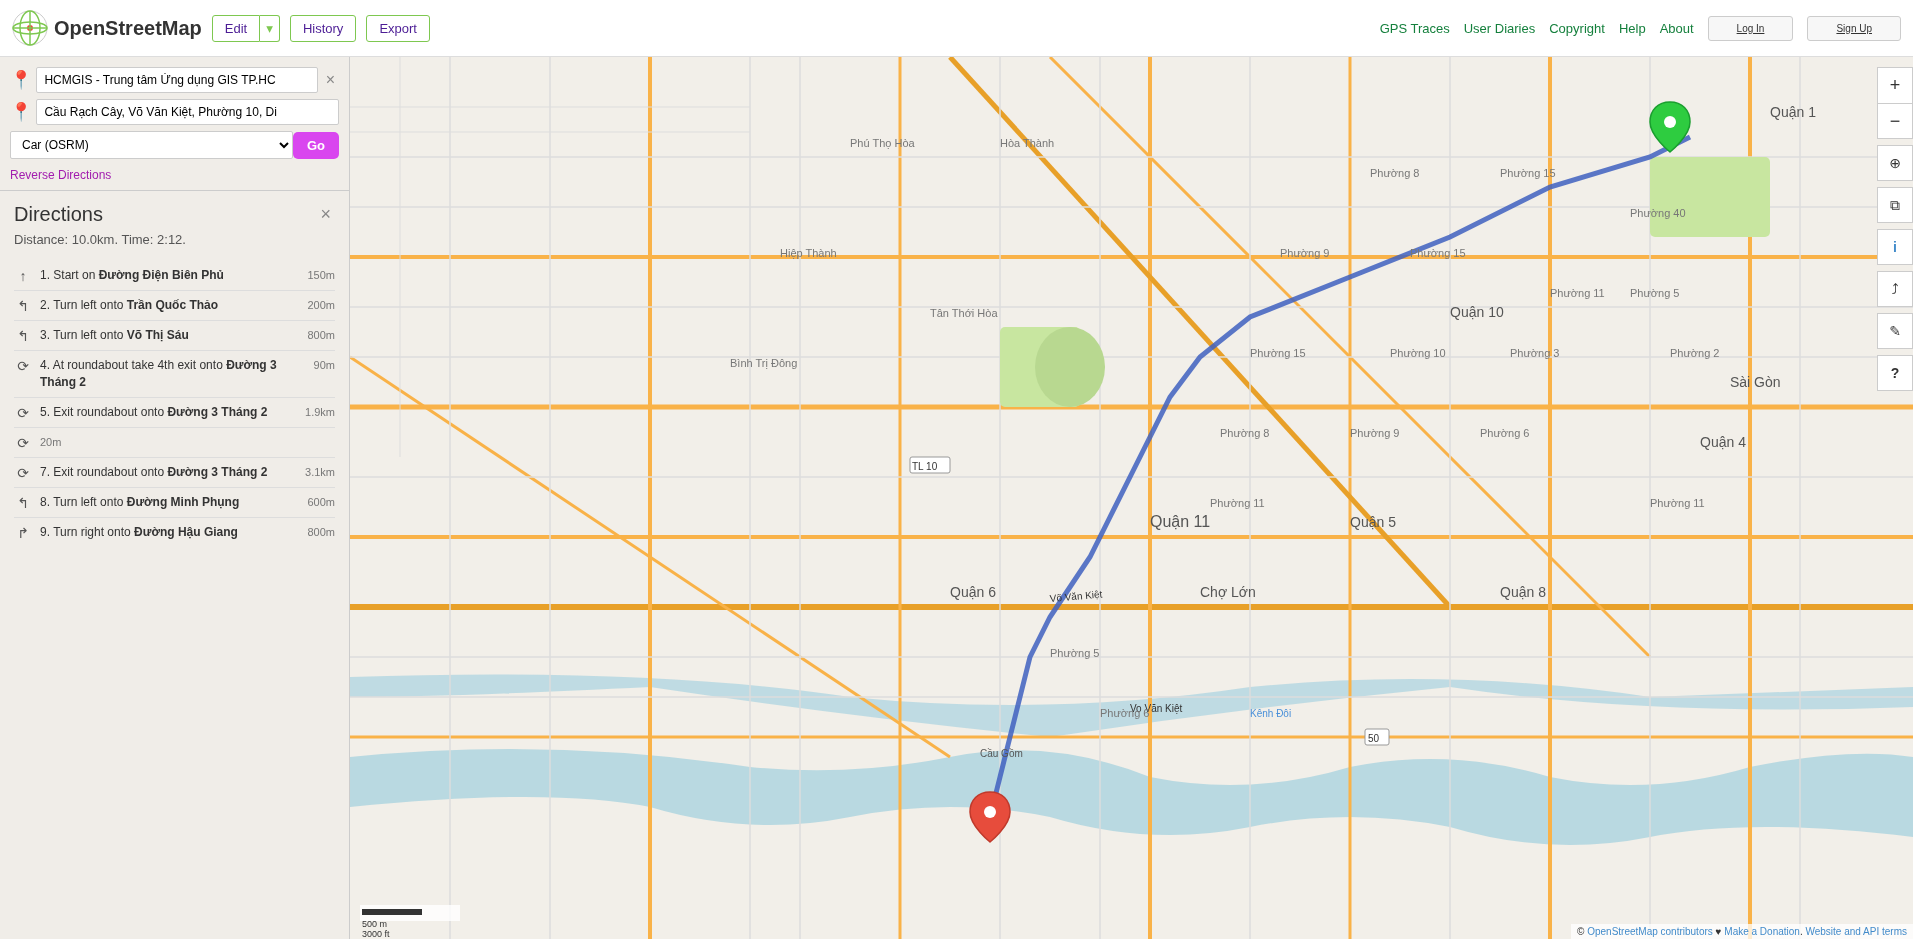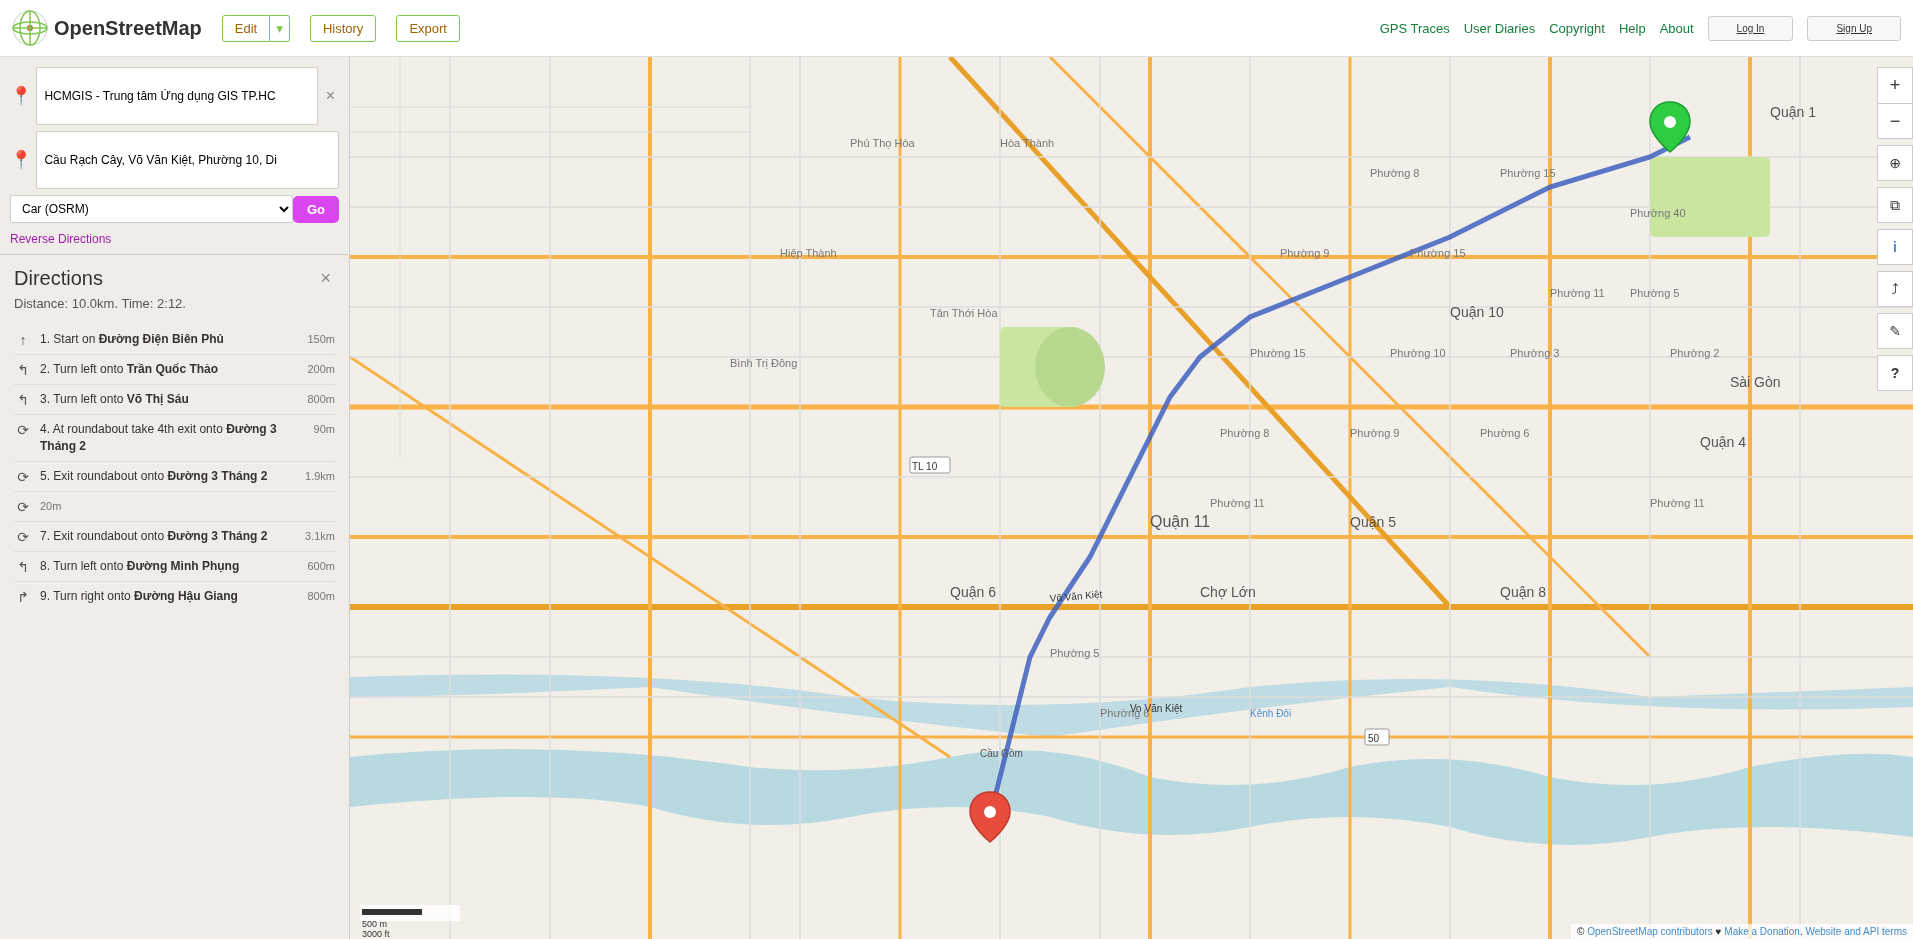--- a/index.html
+++ b/index.html
@@ -8,27 +8,27 @@
     
     #header {
       display: flex;
       align-items: center;
       justify-content: space-between;
       height: 57px;
       border-bottom: 1px solid #ddd;
       padding: 0 12px;
       background: #fff;
     }
-    #header-left { display: flex; align-items: center; gap: 20px; }
+    #header-left { display: flex; align-items: center; gap: 10px; }
     #logo { display: flex; align-items: center; gap: 6px; font-size: 20px; font-weight: bold; color: #333; text-decoration: none; }
     #logo-icon { width: 36px; height: 36px; }
     .header-btn {
       border: 1px solid #7ec850;
       background: #fff;
-      color: #a16207;
+      color: #4c1d95;
       padding: 5px 12px;
       border-radius: 3px;
       cursor: pointer;
       font-size: 13px;
     }
     .header-btn-dropdown {
       border: 1px solid #7ec850;
       background: #fff;
       color: #7ec850;
       padding: 5px 6px;
@@ -74,21 +74,21 @@
       display: flex;
       align-items: center;
       margin-bottom: 6px;
       gap: 4px;
     }
     .location-icon-green { color: #2ecc40; font-size: 18px; flex-shrink: 0; }
     .location-icon-red { color: #e74c3c; font-size: 18px; flex-shrink: 0; }
     .dir-input {
       flex: 1;
       border: 1px solid #ccc;
-      padding: 21px 7px;
+      padding: 5px 7px;
       font-size: 12px;
       border-radius: 2px;
       background: #fff;
     }
     .close-btn {
       background: none;
       border: none;
       font-size: 16px;
       color: #888;
       cursor: pointer;

